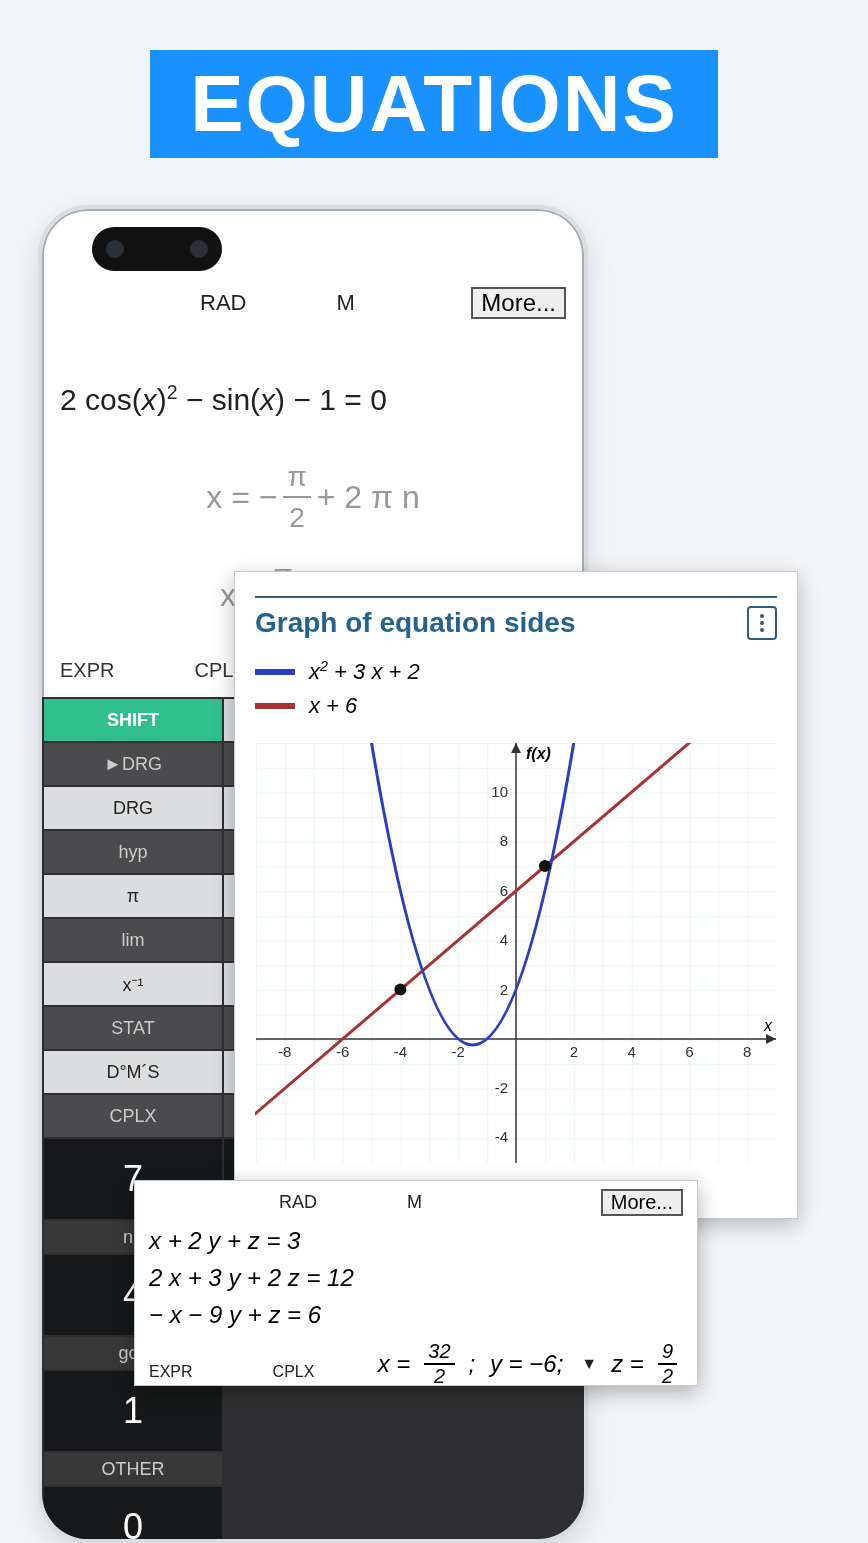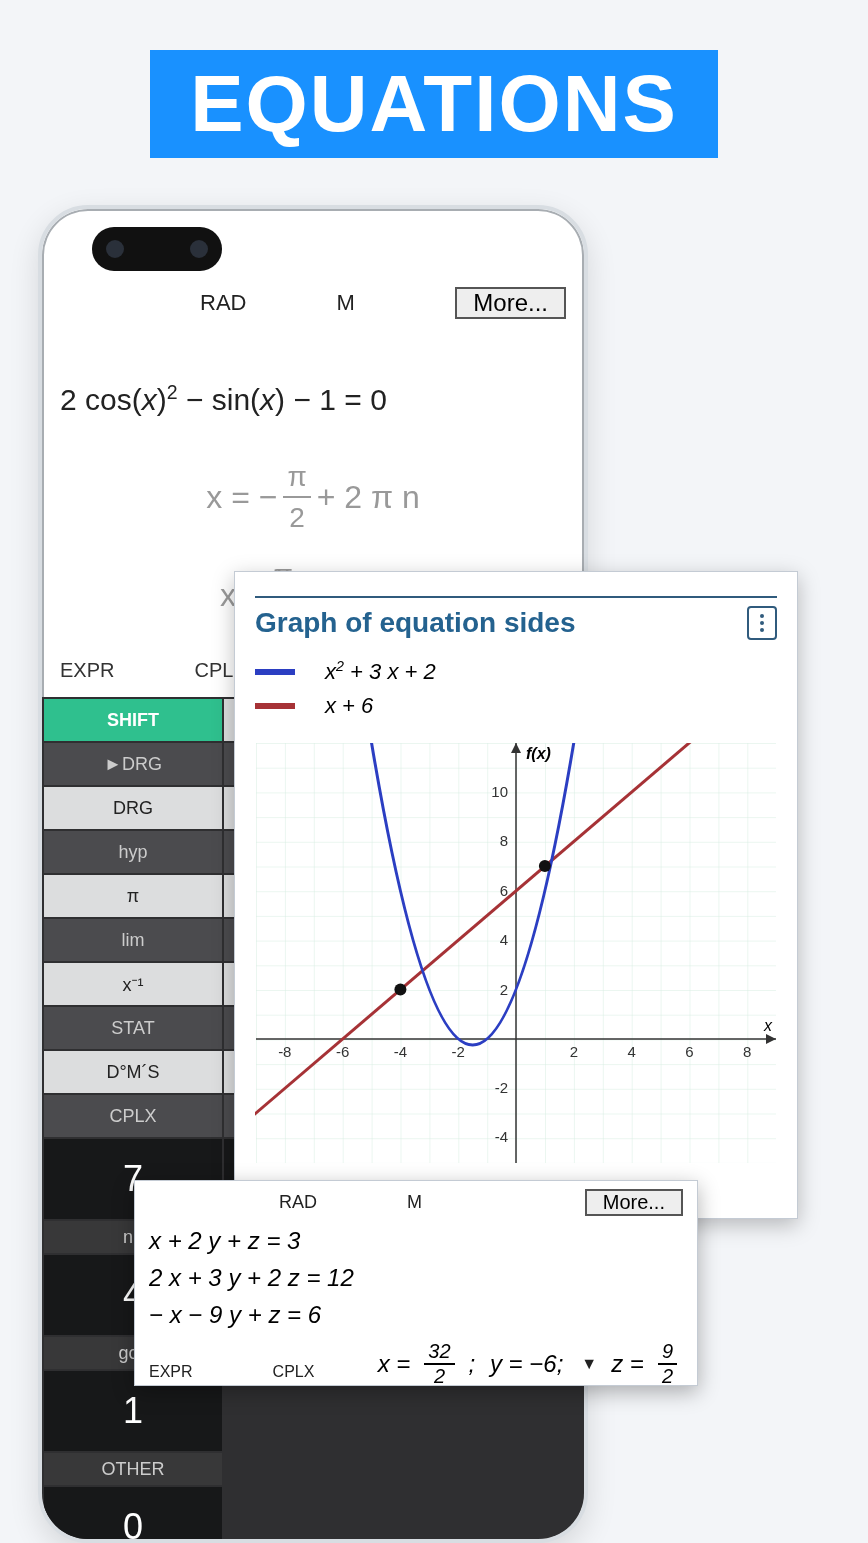--- a/index.html
+++ b/index.html
@@ -61,21 +61,21 @@
     align-items: center;
     font-size: 22px;
     color: #222;
     padding: 0 18px;
   }
   .status-row .lbl { margin-left: 140px; }
   .status-row .m { margin-left: 90px; }
   .status-row .spacer { flex: 1; }
   .more-btn {
     border: 2px solid #555;
-    padding: 0 16px;
+    padding: 0 8px;
     font-size: 24px;
     background: #eee;
     cursor: pointer;
   }
   .screen-top {
     position: absolute;
     top: 124px;
     left: 18px; right: 18px;
     font-size: 30px;
     color: #222;
@@ -153,21 +153,21 @@
     margin-left: auto;
     width: 30px; height: 34px;
     border: 2px solid #305b7d;
     border-radius: 4px;
     display:flex; flex-direction:column; align-items:center; justify-content:center;
     gap: 3px;
     cursor:pointer;
   }
   .dots-btn span { width:4px; height:4px; background:#305b7d; border-radius:50%; }
   .legend { margin-top: 18px; font-size: 22px; }
-  .legend .row { display:flex; align-items:center; gap: 30px; margin: 8px 0; }
+  .legend .row { display:flex; align-items:center; gap: 14px; margin: 8px 0; }
   .swatch { width: 40px; height: 6px; }
   .swatch.blue { background:#2b3ec2; }
   .swatch.red { background:#a63236; }
   .legend .it { font-style: italic; }
   .plot {
     margin-top: 16px;
     width: 100%;
     height: 420px;
   }
 

